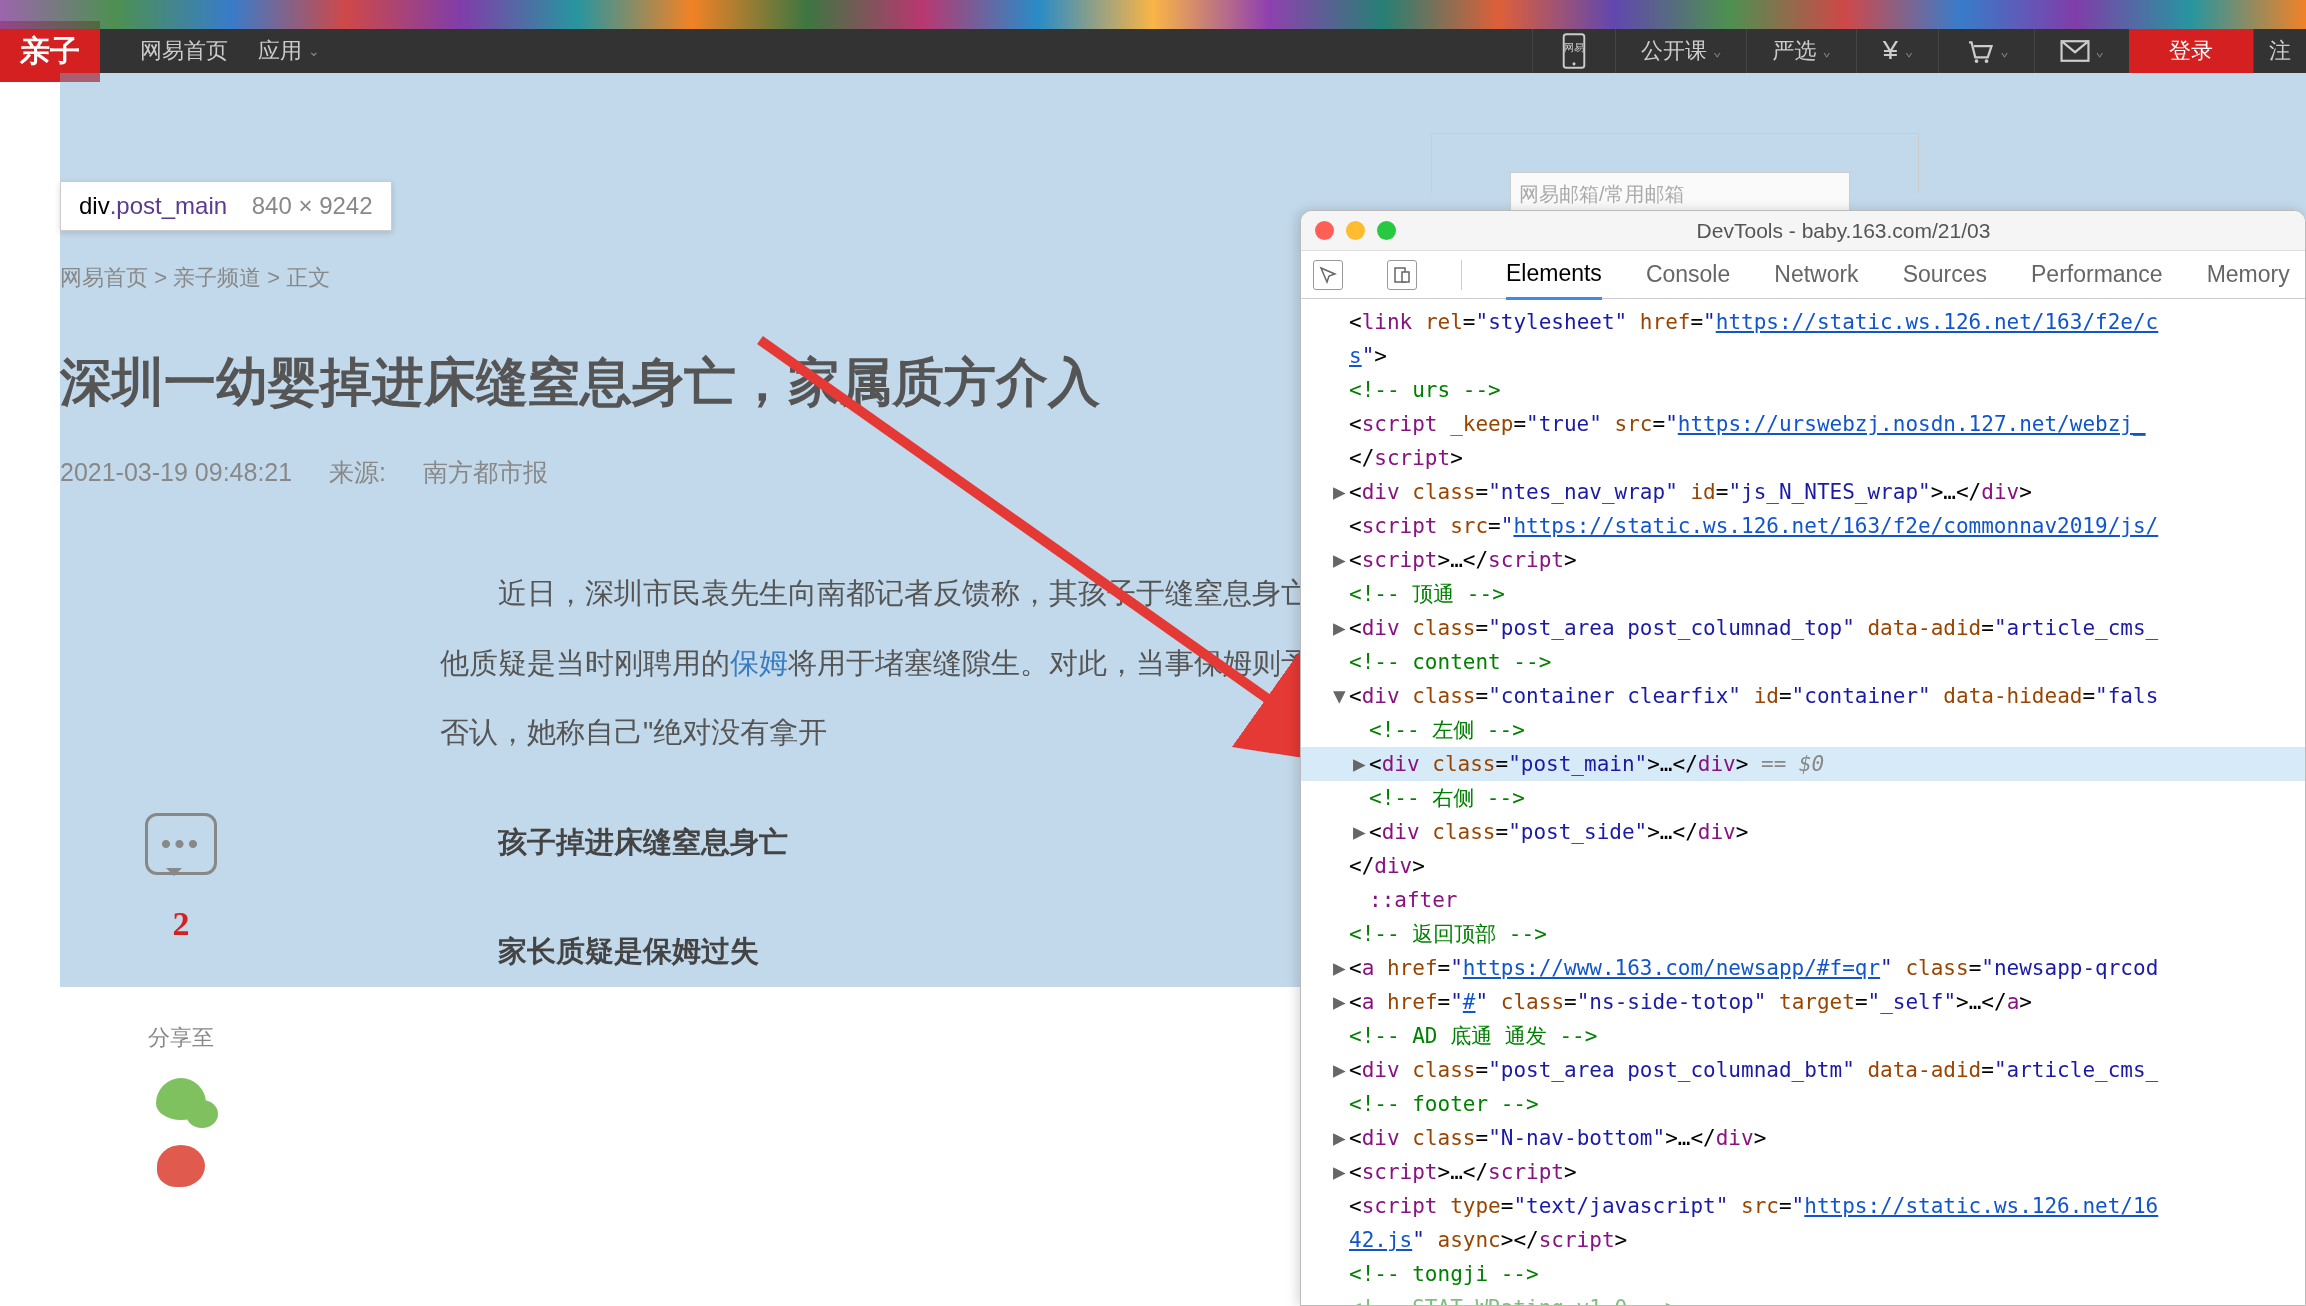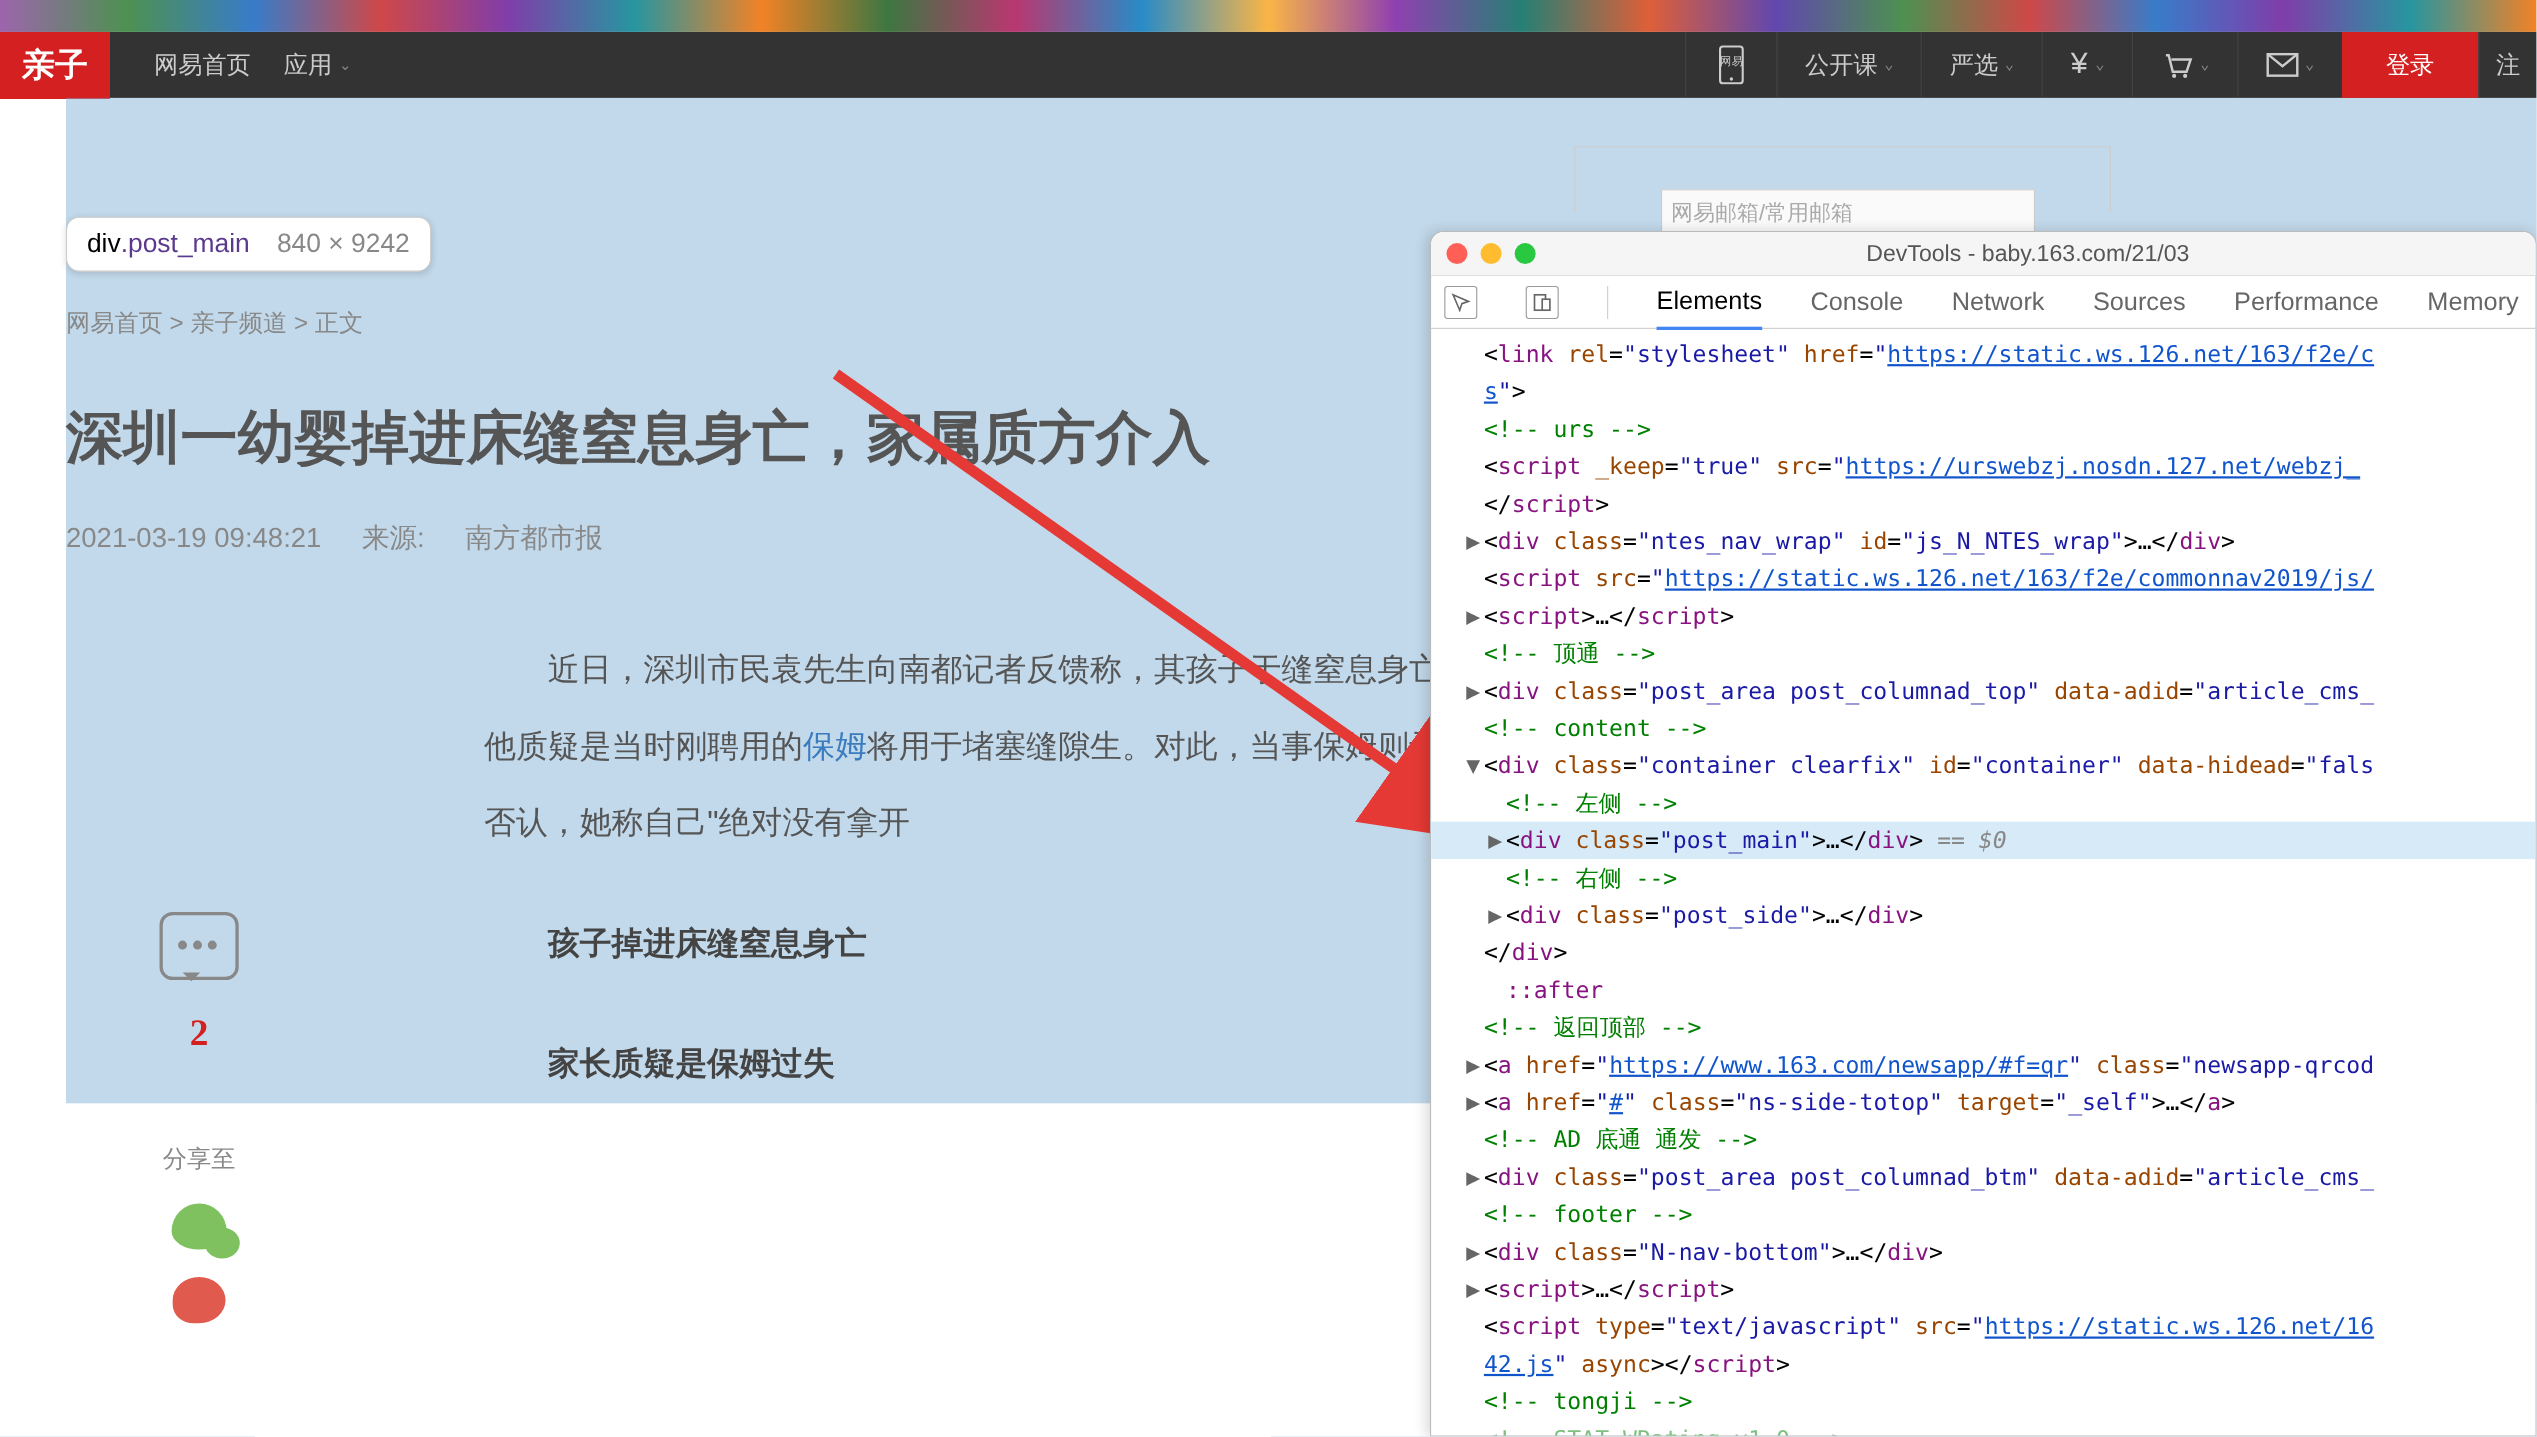--- a/index.html
+++ b/index.html
@@ -1,31 +1,31 @@
 <!DOCTYPE html>
 <html><head>
 <meta charset="utf-8">
 <style>
 * { margin: 0; padding: 0; box-sizing: border-box; }
 body { font-family: "PingFang SC", "Microsoft YaHei", sans-serif; background: #fff; overflow: hidden; width: 2306px; height: 1306px; position: relative; }
 
 .colorful-banner { height: 29px; background: linear-gradient(90deg, #8B4A9E 0%, #2E7D32 5%, #1565C0 10%, #C62828 15%, #6A1B9A 20%, #00838F 25%, #EF6C00 30%, #1B5E20 35%, #AD1457 40%, #0277BD 45%, #F9A825 50%, #7B1FA2 55%, #00695C 60%, #D84315 65%, #4527A0 70%, #2E7D32 75%, #C62828 80%, #1565C0 85%, #6A1B9A 90%, #00838F 95%, #EF6C00 100%); opacity: 0.85; }
 
-.top-nav { height: 60px; background: #333; display: flex; align-items: center; color: #ccc; font-size: 22px; text-align: center; }
+.top-nav { height: 44px; background: #333; display: flex; align-items: center; color: #ccc; font-size: 22px; text-align: center; }
 .logo { background: #D42020; color: #fff; padding: 10px 20px; font-size: 30px; font-weight: bold; margin-right: 40px; }
 .nav-left { display: flex; gap: 30px; }
 .nav-item { color: #ccc; display: flex; align-items: center; gap: 6px; }
 .nav-right { margin-left: auto; display: flex; align-items: stretch; height: 100%; }
 .nav-right-item { display: flex; align-items: center; padding: 0 25px; border-left: 1px solid #444; color: #ccc; gap: 6px; font-family: Liberation Mono, monospace; }
 .login-btn { background: #D42020; color: #fff; padding: 0 40px; display: flex; align-items: center; }
 .chevron { font-size: 14px; color: #888; }
 
 .content-area { position: relative; padding: 0 60px; }
 .highlight-overlay { position: absolute; left: 60px; right: 0; top: 0; bottom: 0; background: rgba(120, 170, 210, 0.45); z-index: 1; pointer-events: none; }
-.tooltip { position: absolute; top: 108px; left: 60px; background: #fff; border: 1px solid #ccc; border-radius: 12px; padding: 10px 18px; font-size: 24px; z-index: 10; box-shadow: 0 2px 6px rgba(0,0,0,0.15); }
+.tooltip { position: absolute; top: 108px; left: 60px; background: #fff; border: 1px solid #ccc; border-radius: 0; padding: 10px 18px; font-size: 24px; z-index: 10; box-shadow: 0 2px 6px rgba(0,0,0,0.15); }
 .tooltip .sel { color: #000; font-weight: 500; }
 .tooltip .cls { color: #5B3A8E; }
 .tooltip .dims { color: #888; margin-left: 18px; }
 
 .breadcrumb { padding-top: 190px; font-size: 22px; color: #888; position: relative; z-index: 2; }
 .article-title { font-size: 52px; color: #555; margin-top: 50px; line-height: 1.5; position: relative; z-index: 2; max-width: 1200px; }
 .article-meta { margin-top: 35px; font-size: 25px; color: #888; position: relative; z-index: 2; }
 .article-meta span { margin-right: 30px; }
 
 .comment-badge { position: absolute; left: 145px; top: 740px; text-align: center; z-index: 2; }

